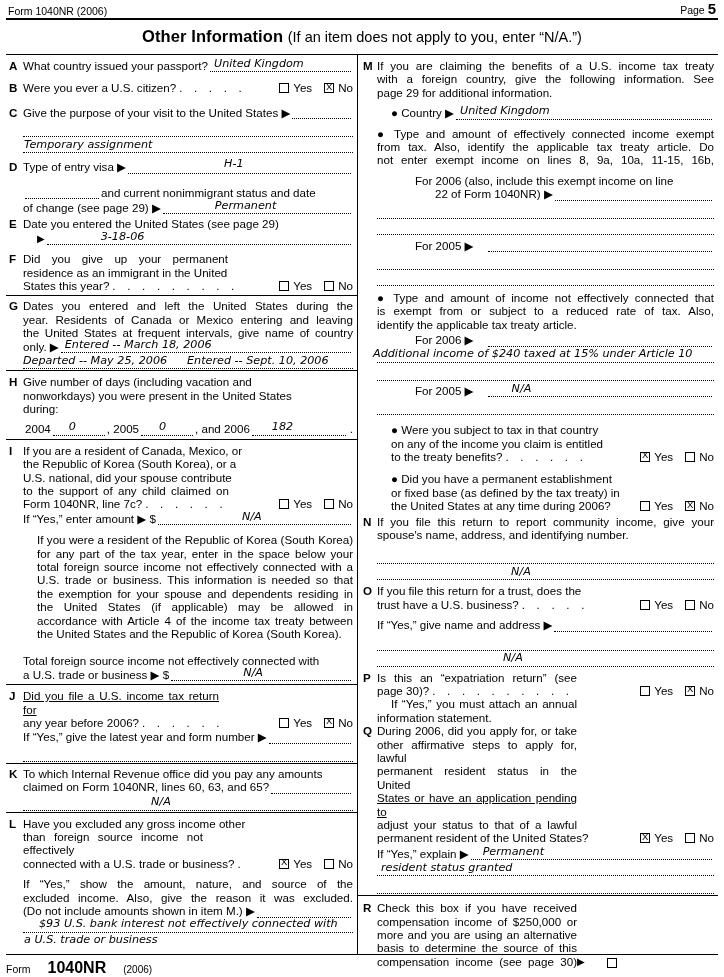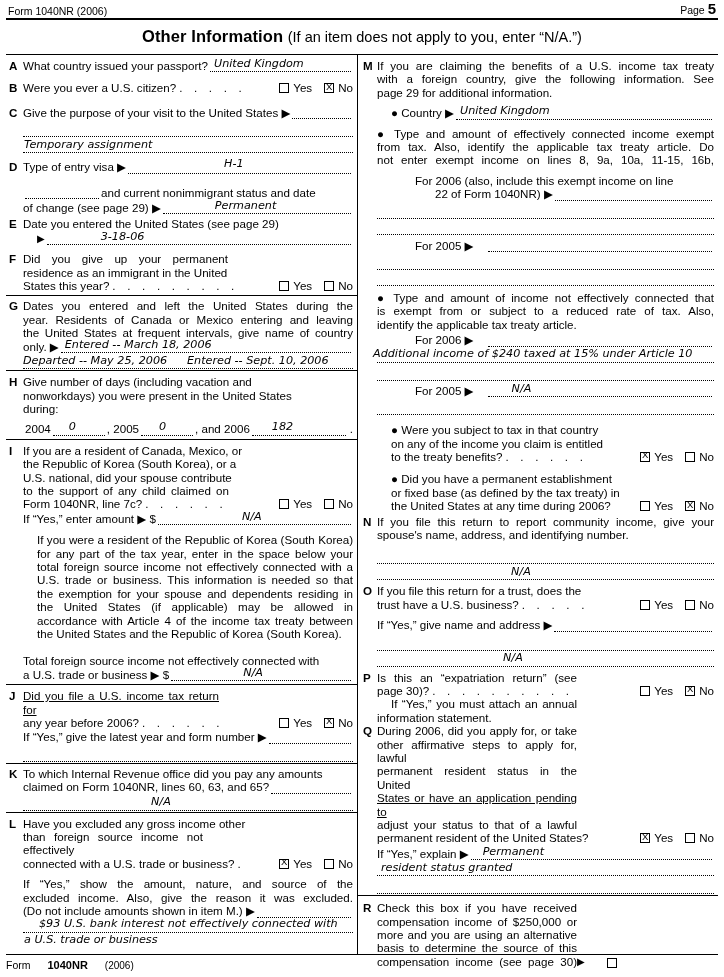--- a/index.html
+++ b/index.html
@@ -145,21 +145,21 @@
 
   .blank { height: 8px; }
 
   
   .footer {
     display: flex; justify-content: flex-start; align-items: baseline;
     gap: 17px;
     padding: 4px 4px 0 0;
     font-size: 10.5px;
   }
-  .footer .big { font-size: 11px; font-weight: bold; }
+  .footer .big { font-size: 16px; font-weight: bold; }
   .footer .yr { font-size: 10px; }
 </style>
 </head>
 <body>
 
 <div class="page">
 
   <div class="topbar">
     <div class="left">Form 1040NR (2006)</div>
     <div class="right">

